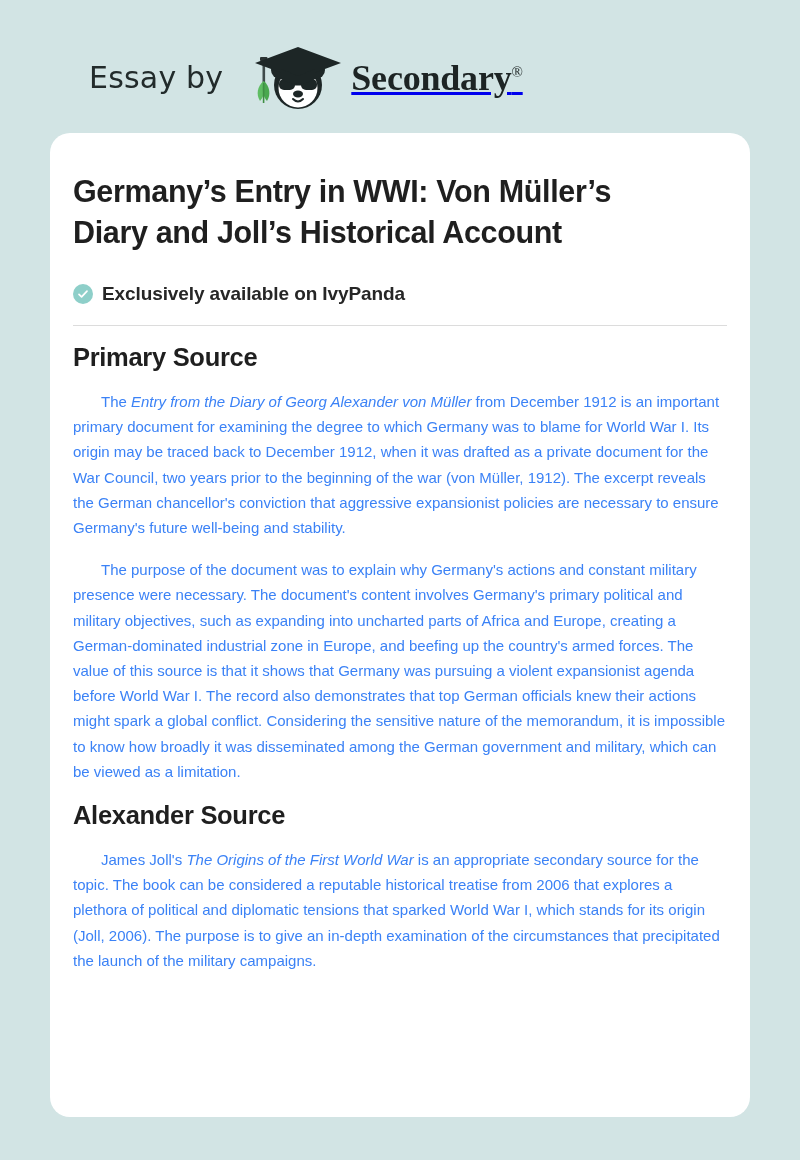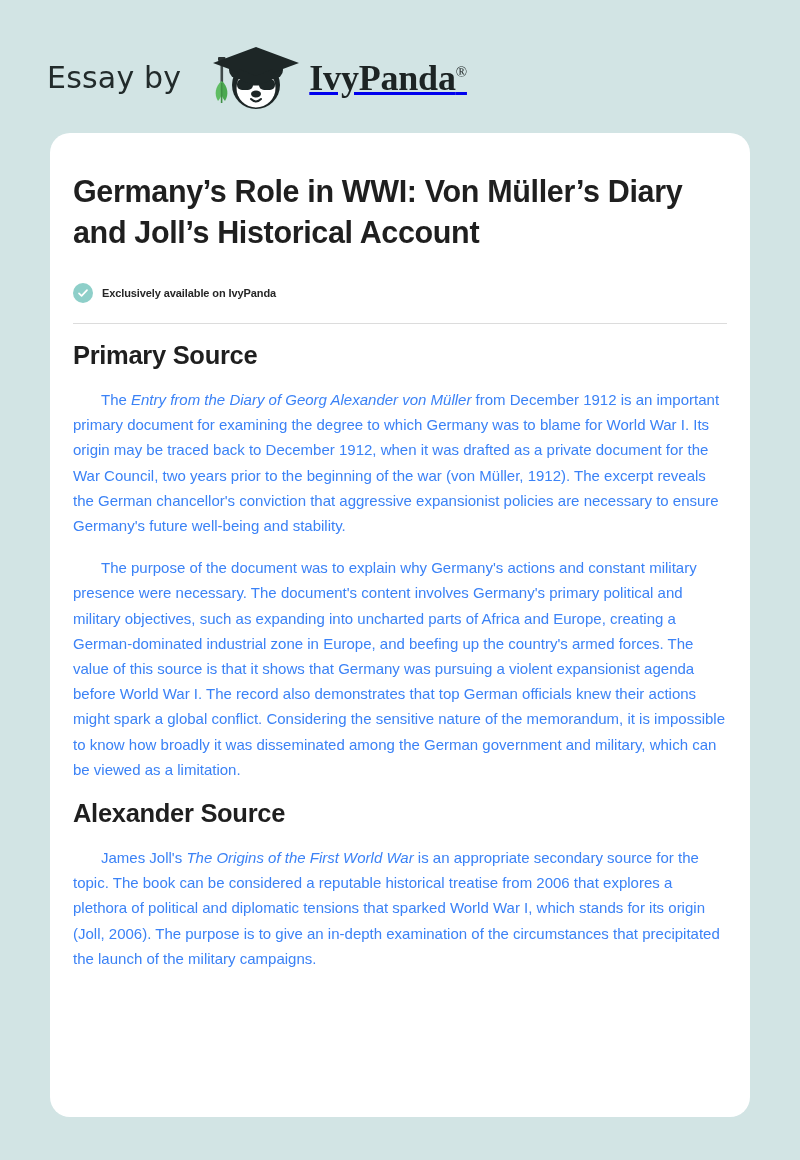--- a/index.html
+++ b/index.html
@@ -15,20 +15,21 @@
     overflow: hidden;
   }
 
   
   .header {
     height: 155px;
     display: flex;
     align-items: center;
     padding-left: 47px;
     box-sizing: border-box;
+    margin-left: 42px;
   }
   .essay-by {
     font-family: "DejaVu Sans", sans-serif;
     font-size: 30px;
     font-weight: 400;
     color: #222b2b;
     letter-spacing: 0.2px;
     margin-right: 18px;
   }
   .brand-lockup {
@@ -98,21 +99,21 @@
     display: flex;
     align-items: center;
     justify-content: center;
     margin-right: 9px;
     flex: none;
   }
   .badge-check svg { display:block; }
   .badge-text {
     font-family: "Liberation Sans", sans-serif;
     font-weight: 700;
-    font-size: 11px;
+    font-size: 19px;
     color: #262626;
     letter-spacing: -0.1px;
   }
 
   .rule {
     border: 0;
     border-top: 1px solid #dcdcdc;
     margin: 20px 0 0 0;
   }
 
@@ -165,28 +166,28 @@
         <rect x="60" y="40" width="16" height="11" rx="5" fill="#1d2626"></rect>
         <rect x="53" y="43.5" width="8" height="3" fill="#1d2626"></rect>
 
         <ellipse cx="57" cy="55" rx="5" ry="3.4" fill="#1d2626"></ellipse>
         <path d="M52 60 Q57 65 62 60" stroke="#1d2626" stroke-width="2" fill="none" stroke-linecap="round"></path>
 
         <path d="M57 8 L100 24 L57 40 L14 24 Z" fill="#1d2626"></path>
         <path d="M40 30 L40 40 Q57 50 74 40 L74 30 L57 37 Z" fill="#1d2626"></path>
       </svg>
     </span>
-    <span class="brand-wordmark"><span>IvyPanda</span><span class="reg">®</span></span>
+    <span class="brand-wordmark"><span>Secondary</span><span class="reg">®</span></span>
   </a>
 </div>
 
 <div class="card">
   <div class="card-inner">
 
-    <h1 class="doc-title">Germany’s Role in WWI: Von Müller’s Diary and Joll’s Historical Account</h1>
+    <h1 class="doc-title">Germany’s Entry in WWI: Von Müller’s Diary and Joll’s Historical Account</h1>
 
     <div class="badge-row">
       <span class="badge-check">
         <svg width="12" height="12" viewBox="0 0 12 12" xmlns="http://www.w3.org/2000/svg" aria-hidden="true">
           <path d="M2 6.3 L4.6 8.9 L10 3.2" stroke="#ffffff" stroke-width="1.7" fill="none" stroke-linecap="round" stroke-linejoin="round"></path>
         </svg>
       </span>
       <span class="badge-text">Exclusively available on IvyPanda</span>
     </div>
 

